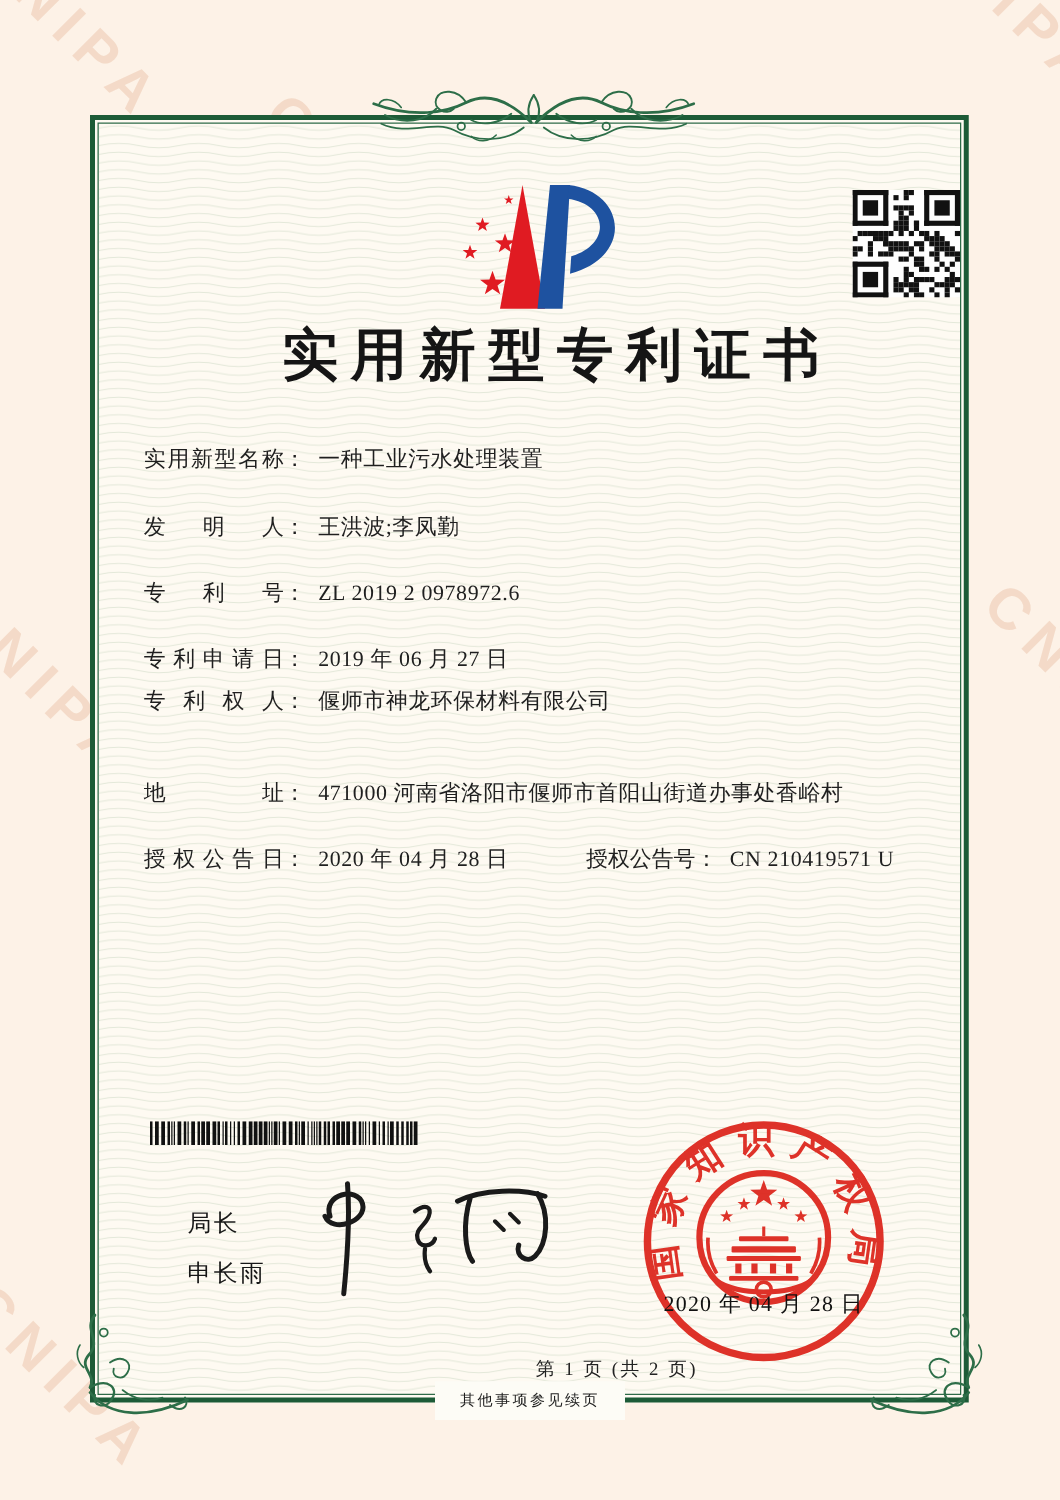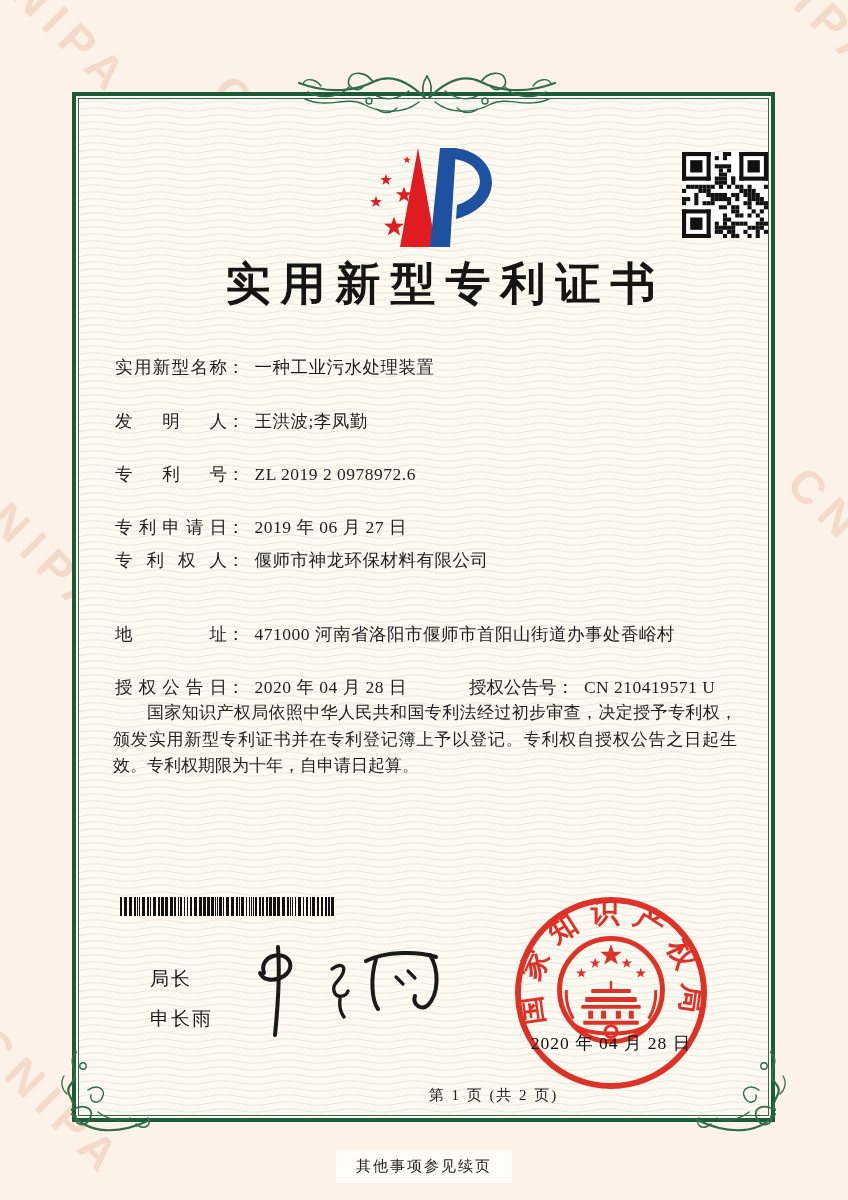--- a/index.html
+++ b/index.html
@@ -47,22 +47,22 @@
   .director{position:absolute;left:118px;top:966px;font-family:"Liberation Sans","DejaVu Sans",sans-serif;font-size:19px;color:#161616;}
   .director div{margin-bottom:14px;letter-spacing:2px;margin-left:32px;}
   .sig{position:absolute;left:228px;top:943px;}
   .seal{position:absolute;left:512px;top:894px;}
   .seal-date{
     position:absolute;left:506px;top:1031px;width:210px;text-align:center;
     font-size:17.5px;color:#111;letter-spacing:1px;z-index:5;
   }
   .page-info{position:absolute;left:72px;top:1086px;width:843px;text-align:center;font-size:15px;letter-spacing:2px;color:#222;}
   .note-box{
-    position:absolute;left:424px;top:1150px;transform:translateX(-50%);
-    background:#fdfcf6;padding:7px 20px;font-size:15px;letter-spacing:2px;color:#1c1c1c;z-index:4;
+    position:absolute;left:424px;top:1105px;transform:translateX(-50%);
+    background:#fdfcf6;padding:7px 20px;font-size:12px;letter-spacing:2px;color:#1c1c1c;z-index:4;
   }
 </style>
 </head>
 <body>
 
 <div class="page">
 
   <div class="wm" style="left:-38px;top:-6px">CNIPA</div>
   <div class="wm" style="left:714px;top:-26px">CNIPA</div>
   <div class="wm" style="left:193px;top:123px">CNIPA</div>
@@ -302,21 +302,20 @@
       <span class="flabel">专利权人</span><span class="fcolon">：</span><span class="fvalue">偃师市神龙环保材料有限公司</span>
     </div>
     <div class="frow" style="top:622px">
       <span class="flabel">地址</span><span class="fcolon">：</span><span class="fvalue">471000 河南省洛阳市偃师市首阳山街道办事处香峪村</span>
     </div>
     <div class="frow" style="top:675px">
       <span class="flabel">授权公告日</span><span class="fcolon">：</span><span class="fvalue">2020 年 04 月 28 日</span><span class="pair2"><span>授权公告号</span><span class="fcolon">：</span><span class="fvalue">CN 210419571 U</span></span>
     </div>
 
     <div class="paras">
-      <p>国家知识产权局依照中华人民共和国专利法经过初步审查，决定授予专利权，颁发实用新型专利证书并在专利登记簿上予以登记。专利权自授权公告之日起生效。专利权期限为十年，自申请日起算。</p>
     </div>
 
     <svg class="barcode" id="barcode" width="215" height="19" viewBox="0 0 215 19" xmlns="http://www.w3.org/2000/svg">
         <rect x="0" y="0" width="2" height="19" fill="#111"></rect>
         <rect x="4" y="0" width="3" height="19" fill="#111"></rect>
         <rect x="9" y="0" width="3" height="19" fill="#111"></rect>
         <rect x="14" y="0" width="2" height="19" fill="#111"></rect>
         <rect x="17" y="0" width="1" height="19" fill="#111"></rect>
         <rect x="19" y="0" width="1" height="19" fill="#111"></rect>
         <rect x="22" y="0" width="3" height="19" fill="#111"></rect>

